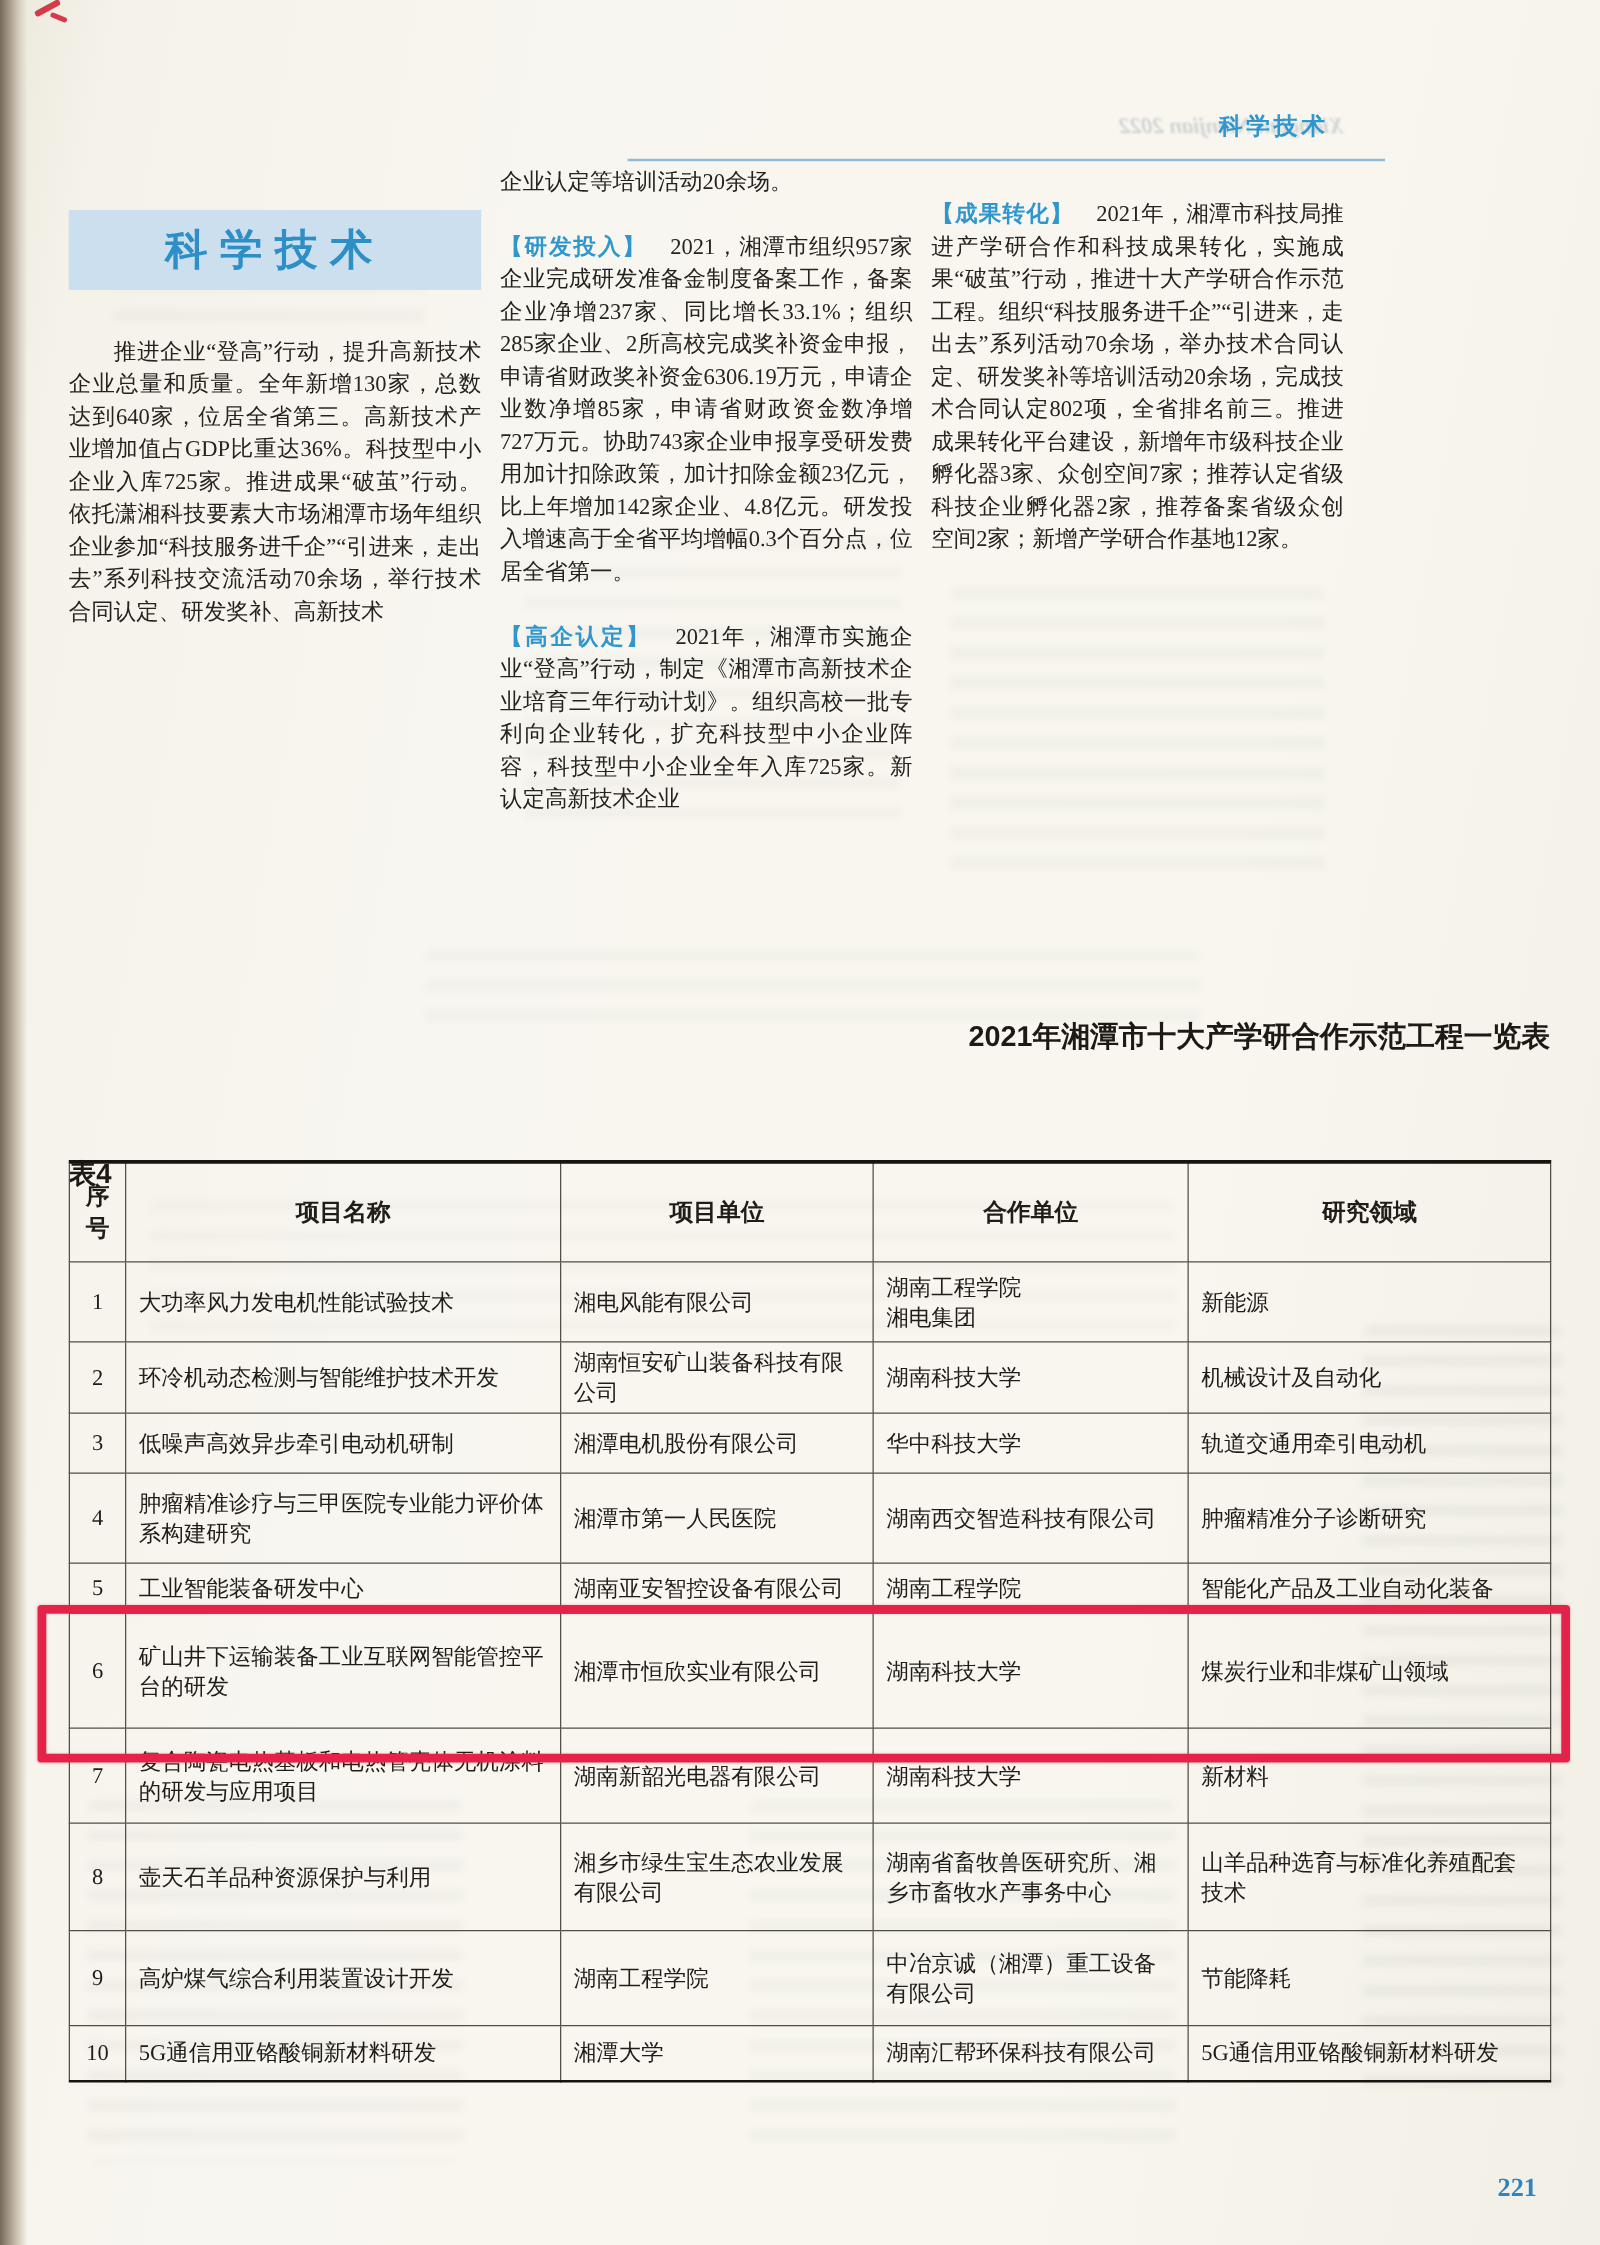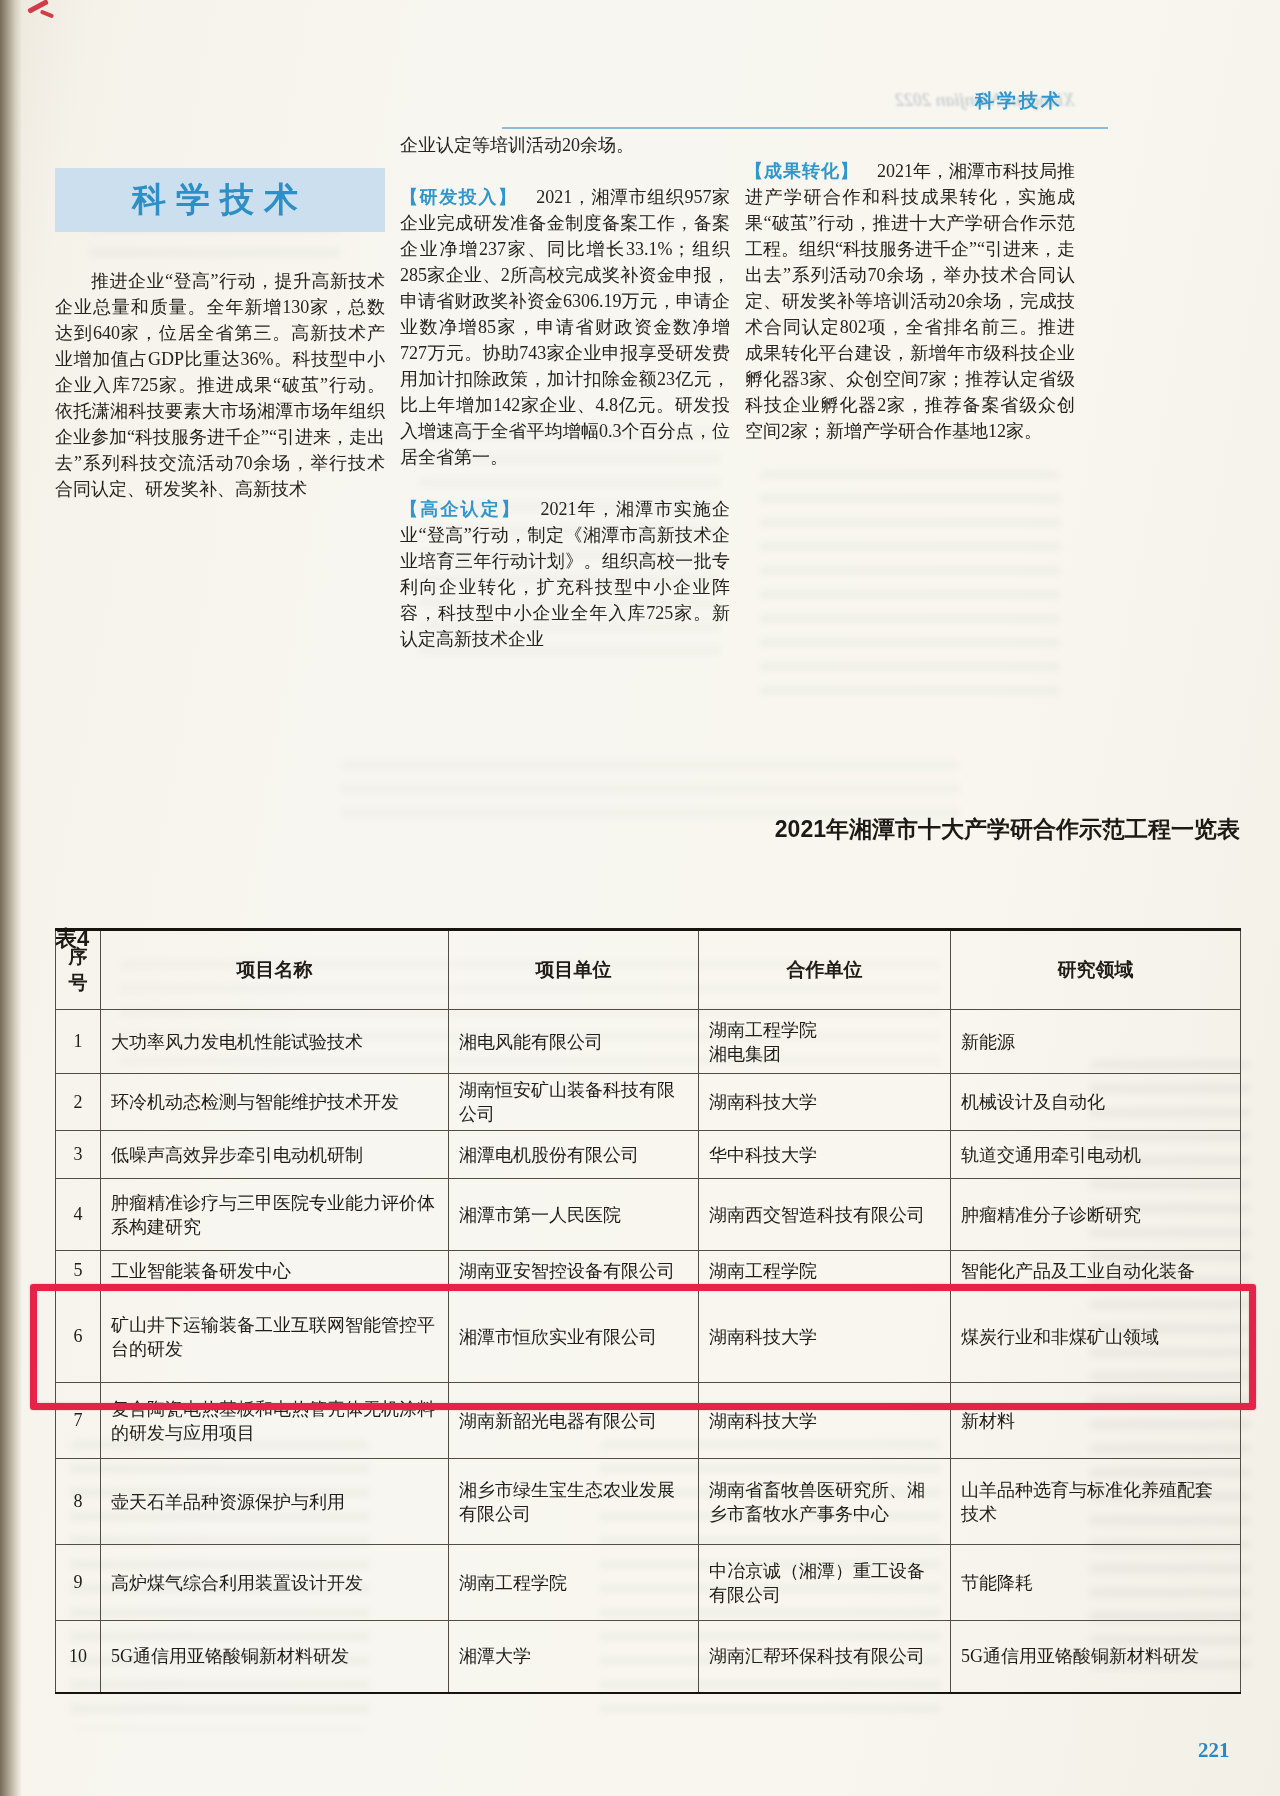--- a/index.html
+++ b/index.html
@@ -161,21 +161,21 @@
           <td class="pre">湖南省畜牧兽医研究所、湘乡市畜牧水产事务中心</td>
           <td>山羊品种选育与标准化养殖配套技术</td>
         </tr>
         <tr style="height: 76px;">
           <td class="c-no">9</td>
           <td>高炉煤气综合利用装置设计开发</td>
           <td>湖南工程学院</td>
           <td class="pre">中冶京诚（湘潭）重工设备有限公司</td>
           <td>节能降耗</td>
         </tr>
-        <tr style="height: 72px;">
+        <tr style="height: 44px;">
           <td class="c-no">10</td>
           <td>5G通信用亚铬酸铜新材料研发</td>
           <td>湘潭大学</td>
           <td class="pre">湖南汇帮环保科技有限公司</td>
           <td>5G通信用亚铬酸铜新材料研发</td>
         </tr>
       </tbody>
   </table>
 
   <div class="redbox"></div>

